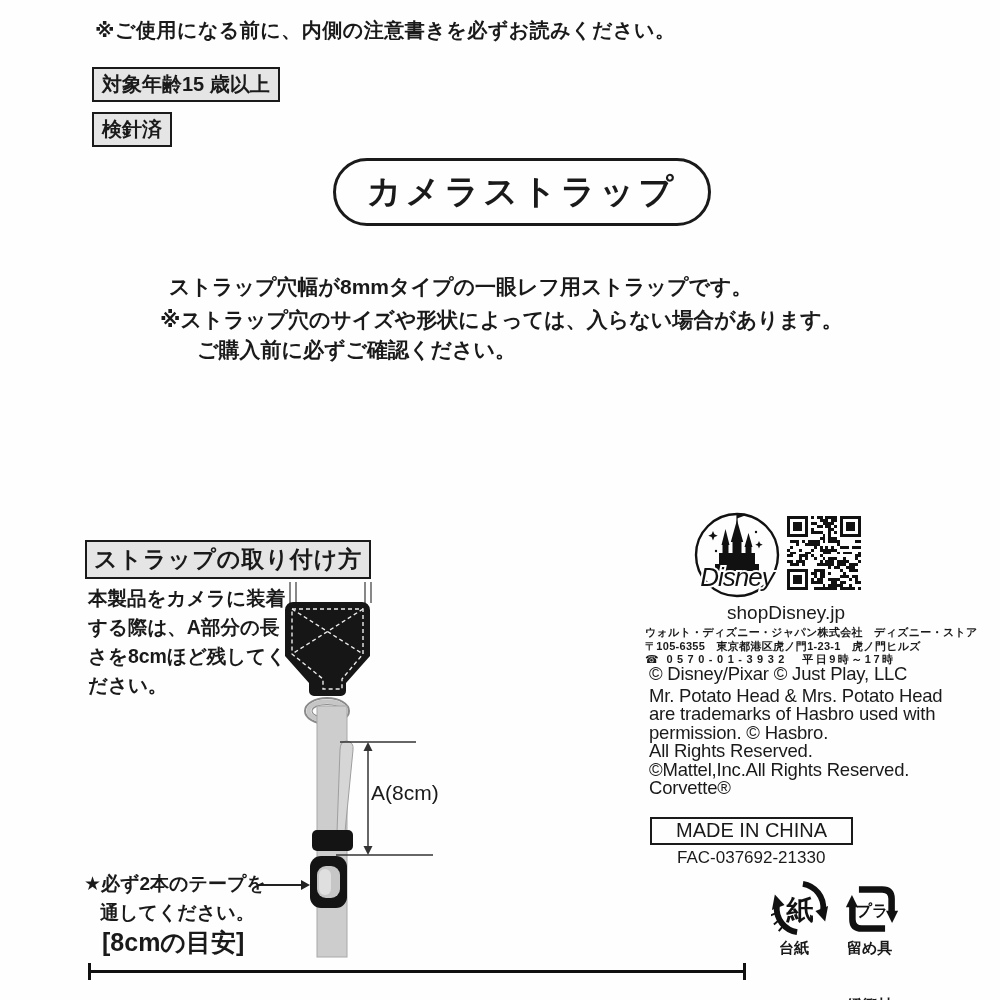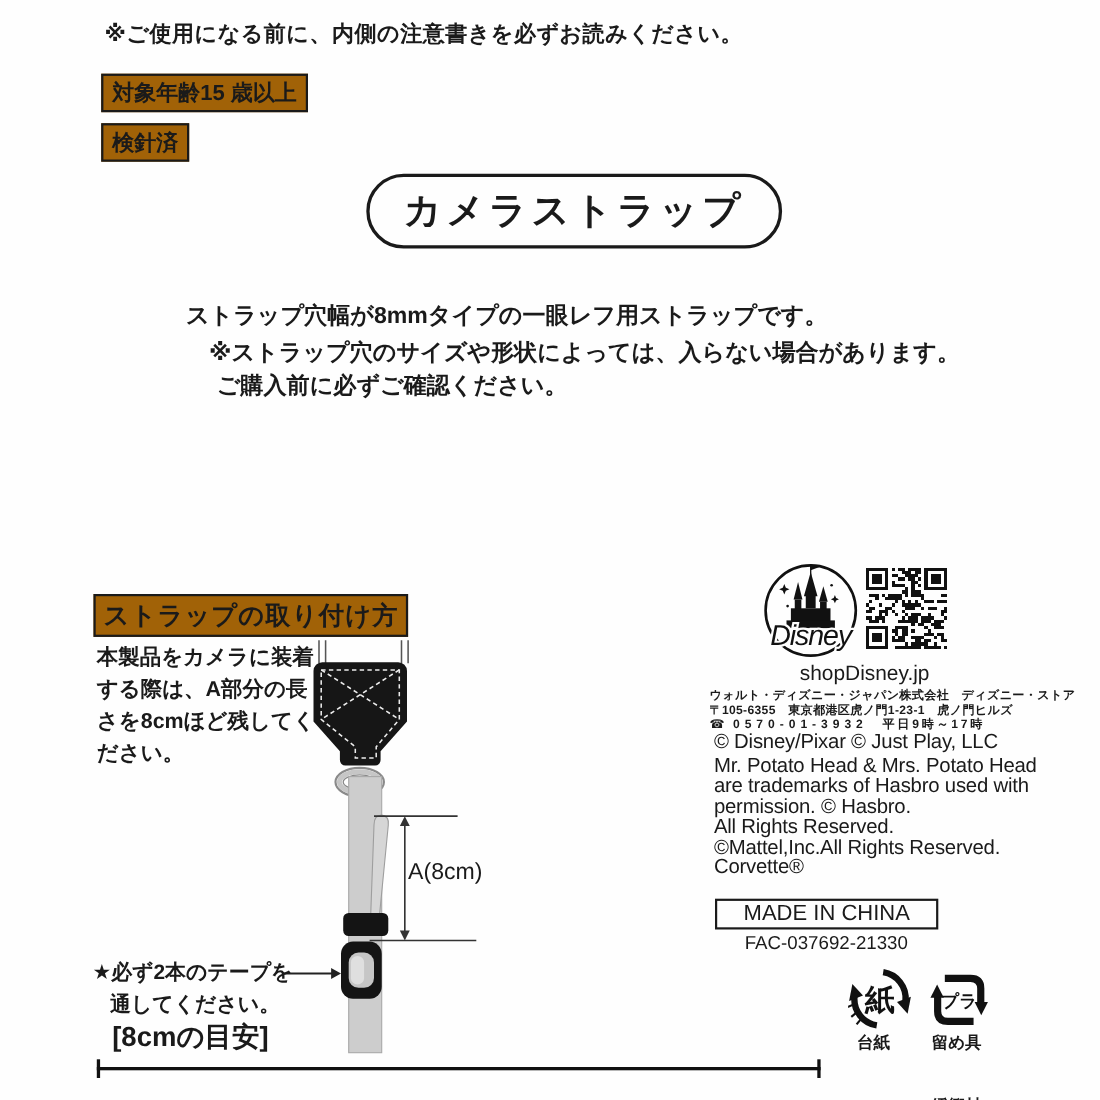--- a/index.html
+++ b/index.html
@@ -1,40 +1,40 @@
 <!DOCTYPE html>
 <html><head>
 <meta charset="utf-8">
 <style>
   html,body{margin:0;padding:0;background:#e9e9e9;}
   .page{position:relative;width:1000px;height:1000px;background:#fefefe;overflow:hidden;
         font-family:"Liberation Sans","DejaVu Sans",sans-serif;color:#1a1a1a;}
   .abs{position:absolute;}
   .jp{font-weight:600;}
-  .boxed{border:2.5px solid #1a1a1a;padding:2px 8px;display:inline-block;background:#a16207;}
+  .boxed{border:2.5px solid #1a1a1a;padding:2px 8px;display:inline-block;background:#e5e5e5;}
   .title-pill{border:3.5px solid #1a1a1a;border-radius:34px;display:flex;align-items:center;
               justify-content:center;font-weight:700;letter-spacing:4px;}
   .legal-line{line-height:18.5px;}
   svg text{font-family:"Liberation Sans","DejaVu Sans",sans-serif;}
 </style>
 </head>
 <body>
 
 <div class="page">
 
   <div class="abs jp" style="left:95px;top:17px;font-size:20px;letter-spacing:0.5px;">※ご使用になる前に、内側の注意書きを必ずお読みください。</div>
 
   <div class="abs boxed jp" style="left:92px;top:67px;font-size:20px;">対象年齢15 歳以上</div>
 
   <div class="abs boxed jp" style="left:92px;top:112px;font-size:20px;">検針済</div>
 
   <div class="abs title-pill" style="left:333px;top:158px;width:372px;height:62px;font-size:34px;">カメラストラップ</div>
 
   <div class="abs jp" style="left:169px;top:273px;font-size:21px;">ストラップ穴幅が8mmタイプの一眼レフ用ストラップです。</div>
-  <div class="abs jp" style="left:160px;top:306px;font-size:21px;margin-left:30px;">※ストラップ穴のサイズや形状によっては、入らない場合があります。</div>
+  <div class="abs jp" style="left:160px;top:306px;font-size:21px;">※ストラップ穴のサイズや形状によっては、入らない場合があります。</div>
   <div class="abs jp" style="left:197px;top:336px;font-size:21px;">ご購入前に必ずご確認ください。</div>
 
   <div class="abs boxed jp" style="left:85px;top:540px;font-size:23px;letter-spacing:1px;padding:2px 7px;">ストラップの取り付け方</div>
 
   <div class="abs jp" style="left:88px;top:584px;width:202px;font-size:19.5px;line-height:29px;">本製品をカメラに装着する際は、A部分の長さを8cmほど残してください。</div>
 
   <div class="abs" style="left:230px;top:578px;width:250px;height:395px;">
     <svg width="250" height="395" viewBox="0 0 250 395">
 
       <g stroke="#555" stroke-width="1.4">

